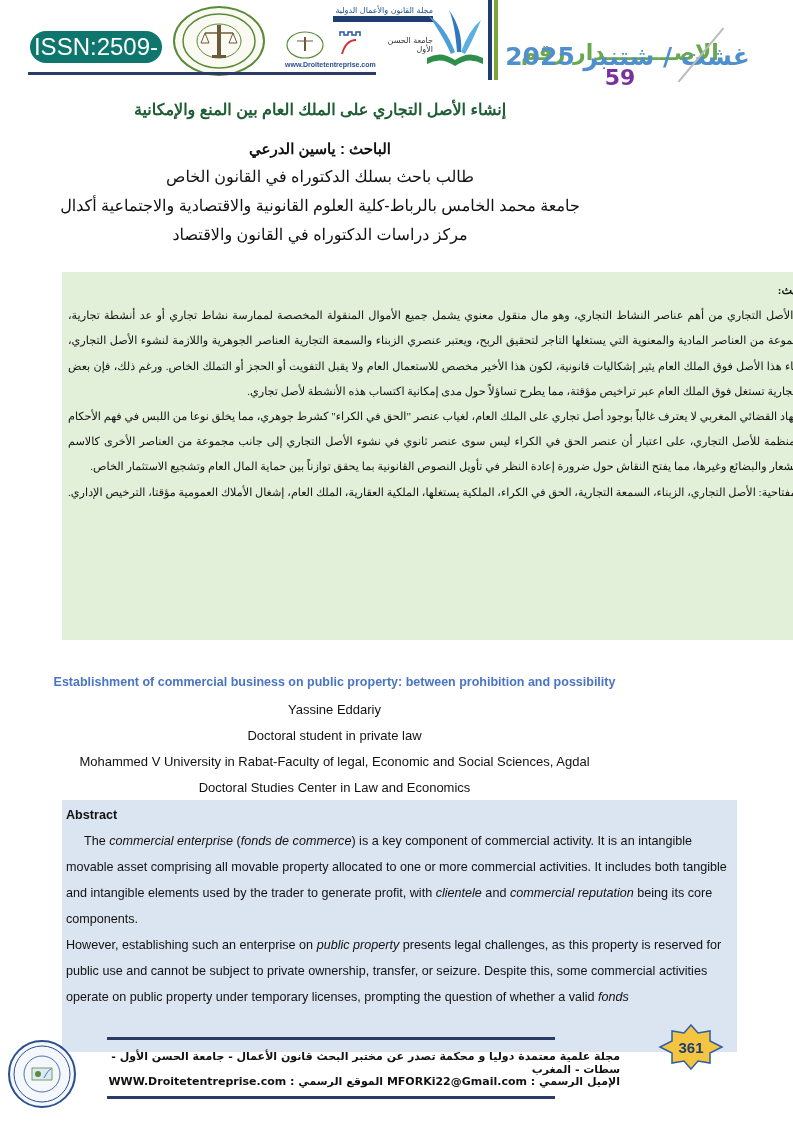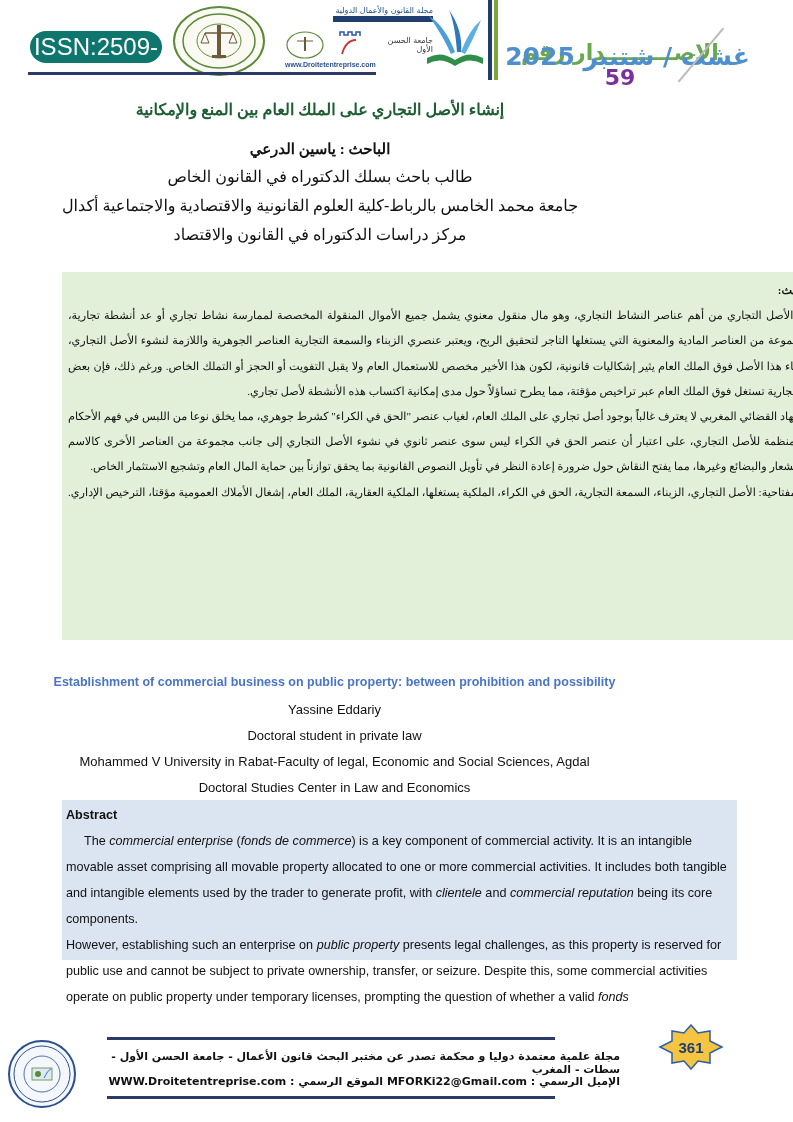--- a/index.html
+++ b/index.html
@@ -14,33 +14,33 @@
   .journal-logo .jbar{height:6px;background:#1f3d6e;margin-top:1px;width:100px;margin-left:auto;}
   .journal-logo .jurl{font-family:"Liberation Sans",sans-serif;font-size:7px;color:#2b4f8f;font-weight:bold;position:absolute;bottom:2px;left:2px;}
   .book-logo{left:425px;top:6px;width:60px;height:66px;}
   .vbar1{left:488px;top:0;width:4px;height:80px;background:#1f3d6e;}
   .vbar2{left:494px;top:0;width:4px;height:80px;background:#7aa63a;}
   .issue{left:505px;top:4px;width:230px;text-align:center;direction:rtl;font-family:"DejaVu Sans",sans-serif;font-weight:bold;font-size:22px;color:#6aa84f;margin-top:36px;}
   .issue .num{color:#7a2f9a;}
   .date{left:505px;top:42px;width:245px;text-align:center;direction:rtl;font-family:"DejaVu Sans",sans-serif;font-weight:bold;font-size:25px;color:#4f8fcc;}
   .slash-line{left:700px;top:20px;width:2px;height:70px;background:#bbb;transform:rotate(40deg);}
   
-  .ar-center{left:0;width:640px;text-align:center;direction:rtl;font-family:Liberation Serif, serif;}
+  .ar-center{left:0;width:640px;text-align:center;direction:rtl;font-family:Liberation Sans, sans-serif;}
   .ar-title{top:100px;font-size:16px;font-weight:bold;color:#1f5e34;}
   .ar-author{top:140px;font-size:15px;font-weight:bold;}
   .ar-line{font-size:16px;}
   
   .ar-box{left:62px;top:272px;width:787px;height:368px;background:#e2efd9;direction:rtl;font-family:Liberation Serif, serif;font-size:11.2px;line-height:25.2px;padding:6px 6px 0 6px;box-sizing:border-box;text-align:justify;}
   .ar-box p{margin:0;}
   .ar-box .h{font-weight:bold;}
   .ar-box .ind{text-indent:24px;}
   
   .en-center{left:0;width:669px;text-align:center;font-family:"Liberation Sans",sans-serif;font-size:13px;}
   .en-title{top:675px;font-size:12.5px;font-weight:bold;color:#4a74c4;}
-  .en-box{left:62px;top:800px;width:675px;height:160px;background:#dbe5f1;font-family:"Liberation Sans",sans-serif;font-size:12.6px;line-height:26px;padding:2px 4px 0 4px;box-sizing:border-box;}
+  .en-box{left:62px;top:800px;width:675px;height:252px;background:#dbe5f1;font-family:"Liberation Sans",sans-serif;font-size:12.6px;line-height:26px;padding:2px 4px 0 4px;box-sizing:border-box;}
   .en-box p{margin:0;}
   .en-box .h{font-weight:bold;}
   .en-box .ind{text-indent:18px;}
   
   .f-rule{left:107px;width:448px;height:3px;background:#2b3a67;}
   .f-text{left:100px;width:520px;text-align:right;direction:rtl;font-family:"DejaVu Sans",sans-serif;font-size:11px;font-weight:bold;color:#111;}
   .page-badge{left:658px;top:1024px;width:66px;height:46px;}
   .seal{left:8px;top:1040px;width:64px;height:64px;border-radius:50%;border:2px solid #2b4f8f;background:#f4f7fb;}
 </style>
 </head>

